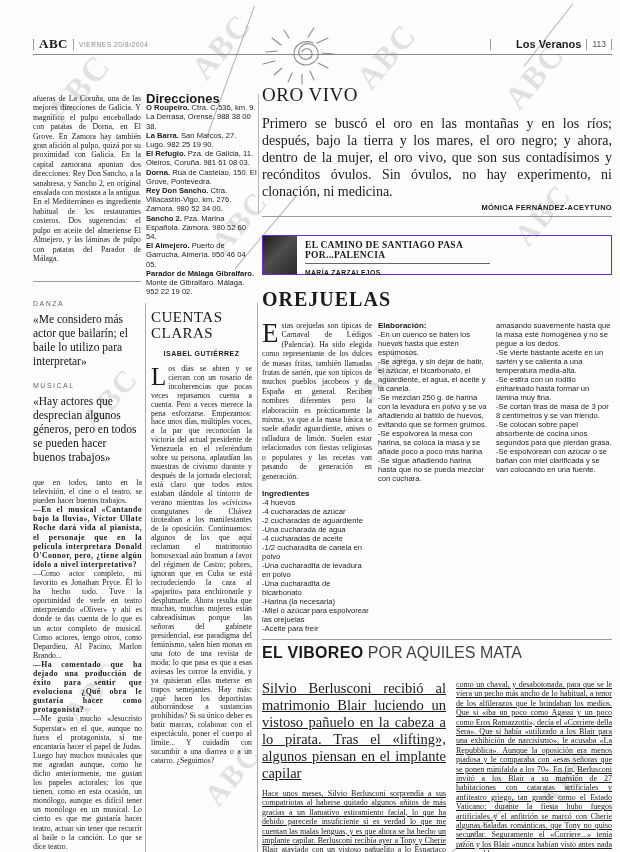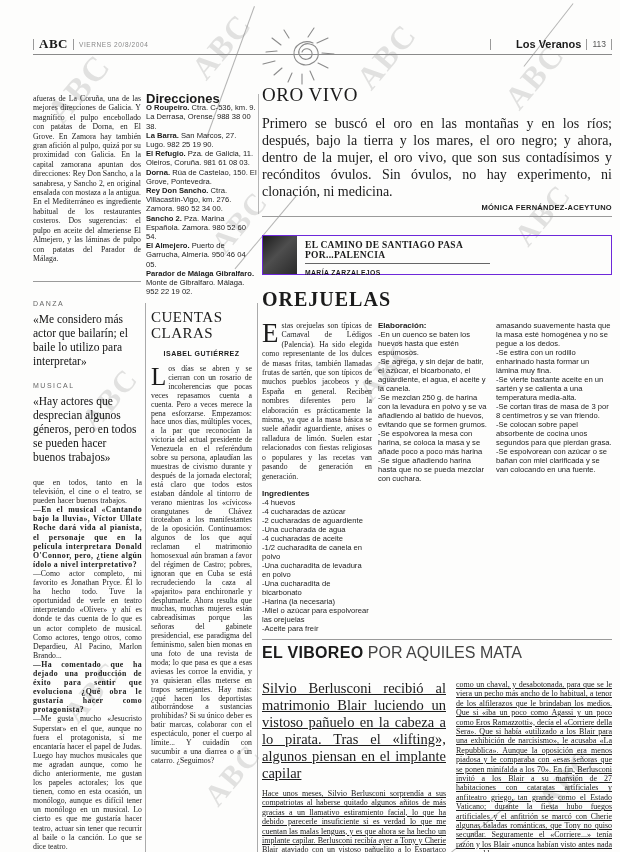--- a/index.html
+++ b/index.html
@@ -211,22 +211,22 @@
         <div class="rcol2 list">
           <div class="ltitle">Elaboración:</div>
           <div>-En un cuenco se baten los huevos hasta que estén espumosos.</div>
           <div>-Se agrega, y sin dejar de batir, el azúcar, el bicarbonato, el aguardiente, el agua, el aceite y la canela.</div>
           <div>-Se mezclan 250 g. de harina con la levadura en polvo y se va añadiendo al batido de huevos, evitando que se formen grumos.</div>
           <div>-Se espolvorea la mesa con harina, se coloca la masa y se añade poco a poco más harina</div>
           <div>-Se sigue añadiendo harina hasta que no se pueda mezclar con cuchara.</div>
         </div>
         <div class="rcol3 list">
           <div>amasando suavemente hasta que la masa esté homogénea y no se pegue a los dedos.</div>
+          <div>-Se vierte bastante aceite en un sartén y se calienta a una temperatura media-alta.</div>
           <div>-Se estira con un rodillo enharinado hasta formar un lámina muy fina.</div>
-          <div>-Se vierte bastante aceite en un sartén y se calienta a una temperatura media-alta.</div>
           <div>-Se cortan tiras de masa de 3 por 8 centímetros y se van friendo.</div>
           <div>-Se colocan sobre papel absorbente de cocina unos segundos para que pierdan grasa.</div>
           <div>-Se espolvorean con azúcar o se bañan con miel clarificada y se van colocando en una fuente.</div>
         </div>
       </div>
       <div class="photo"></div>
     </div>
   </div>
 
   <div class="hrule rule2"></div>

